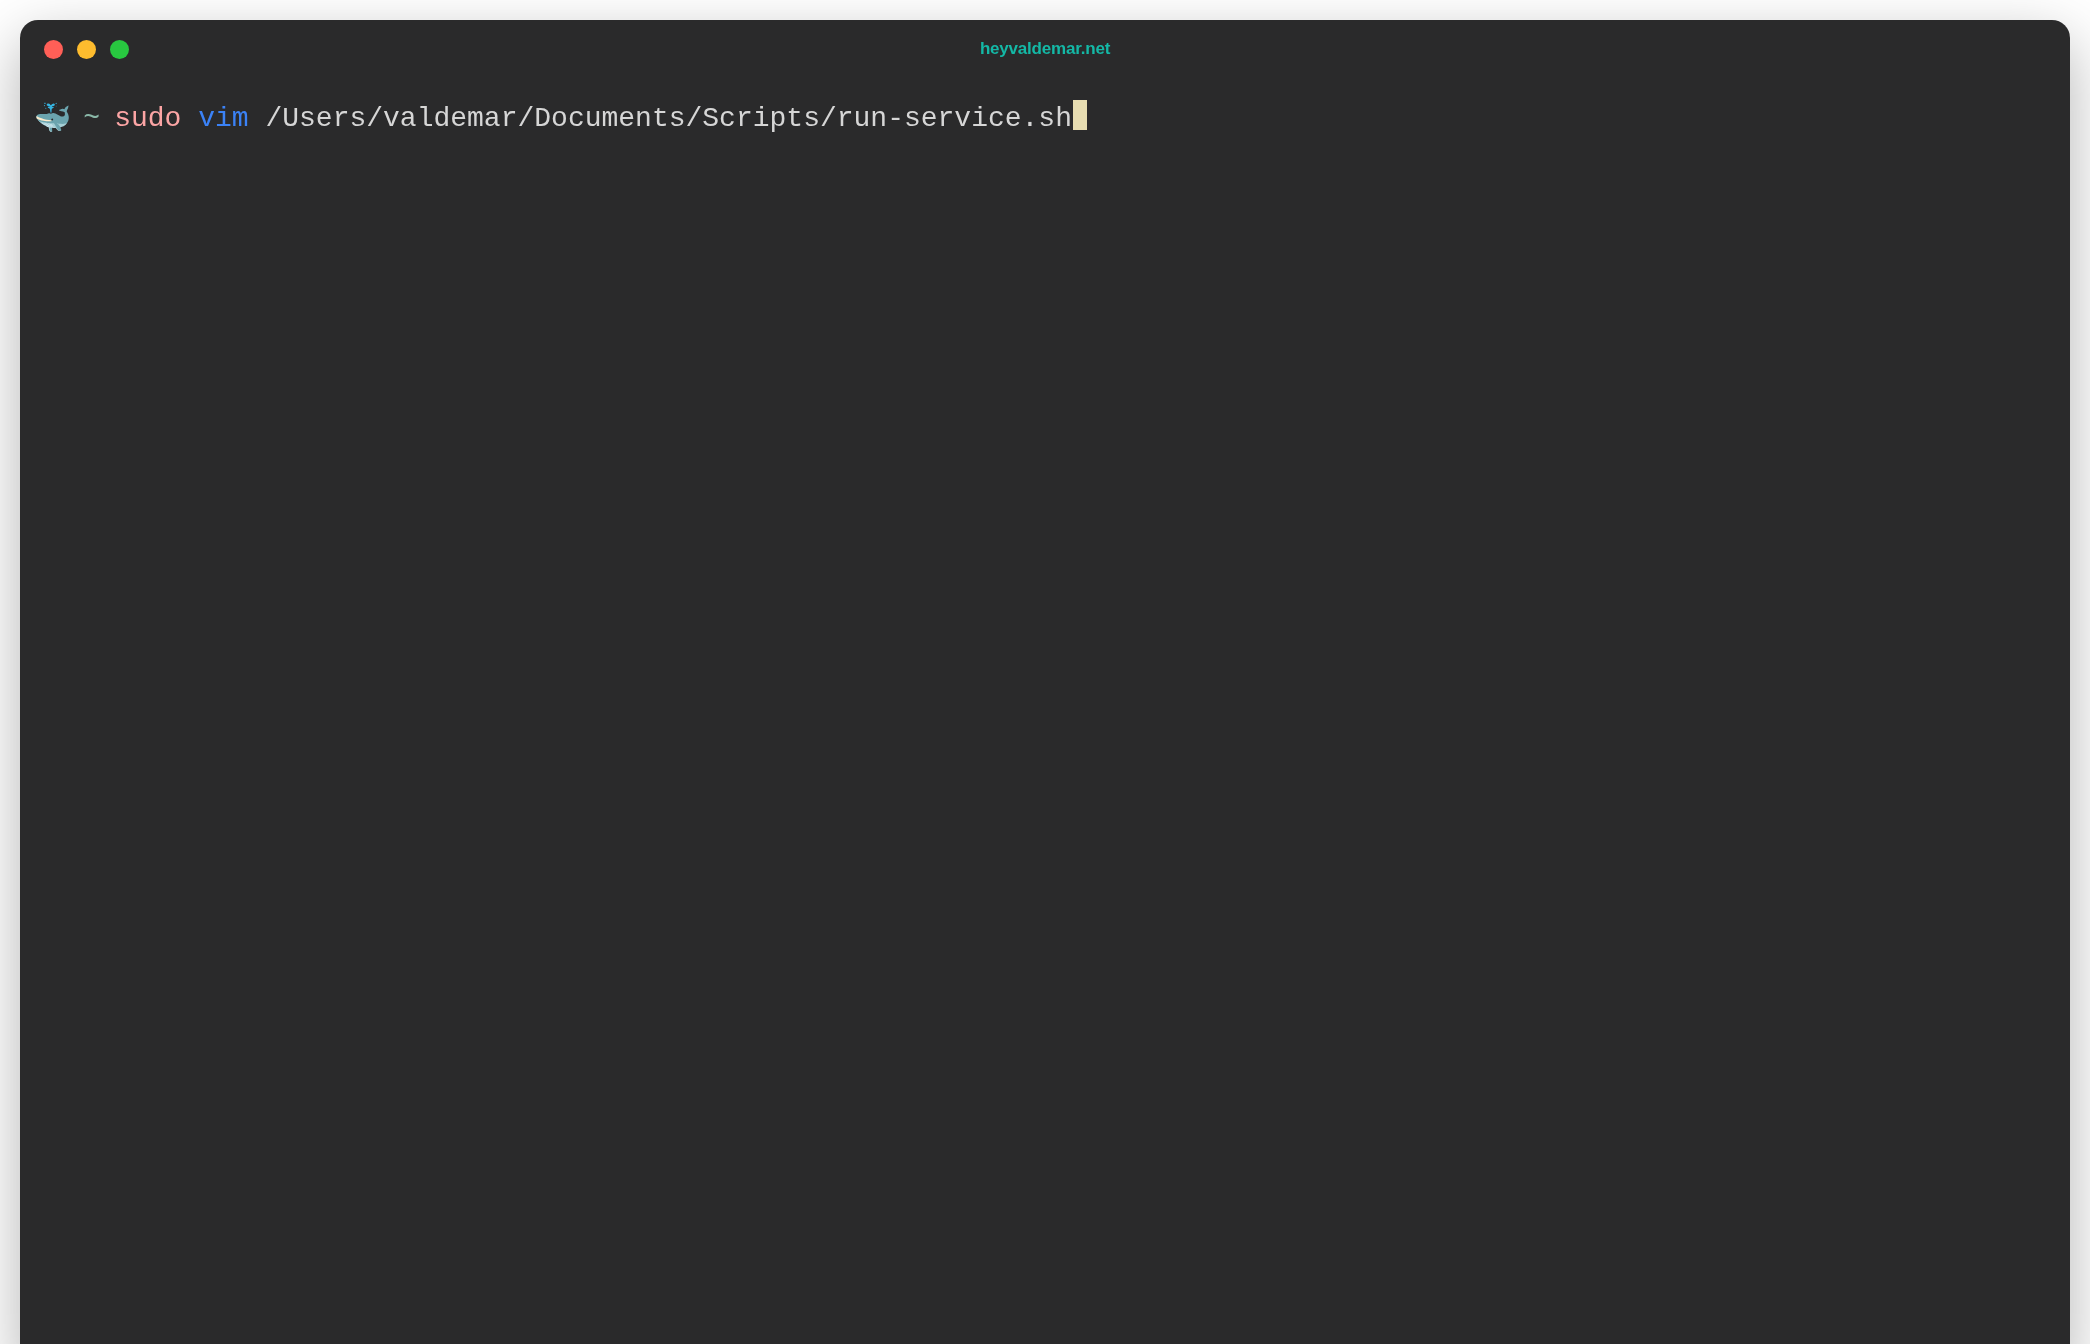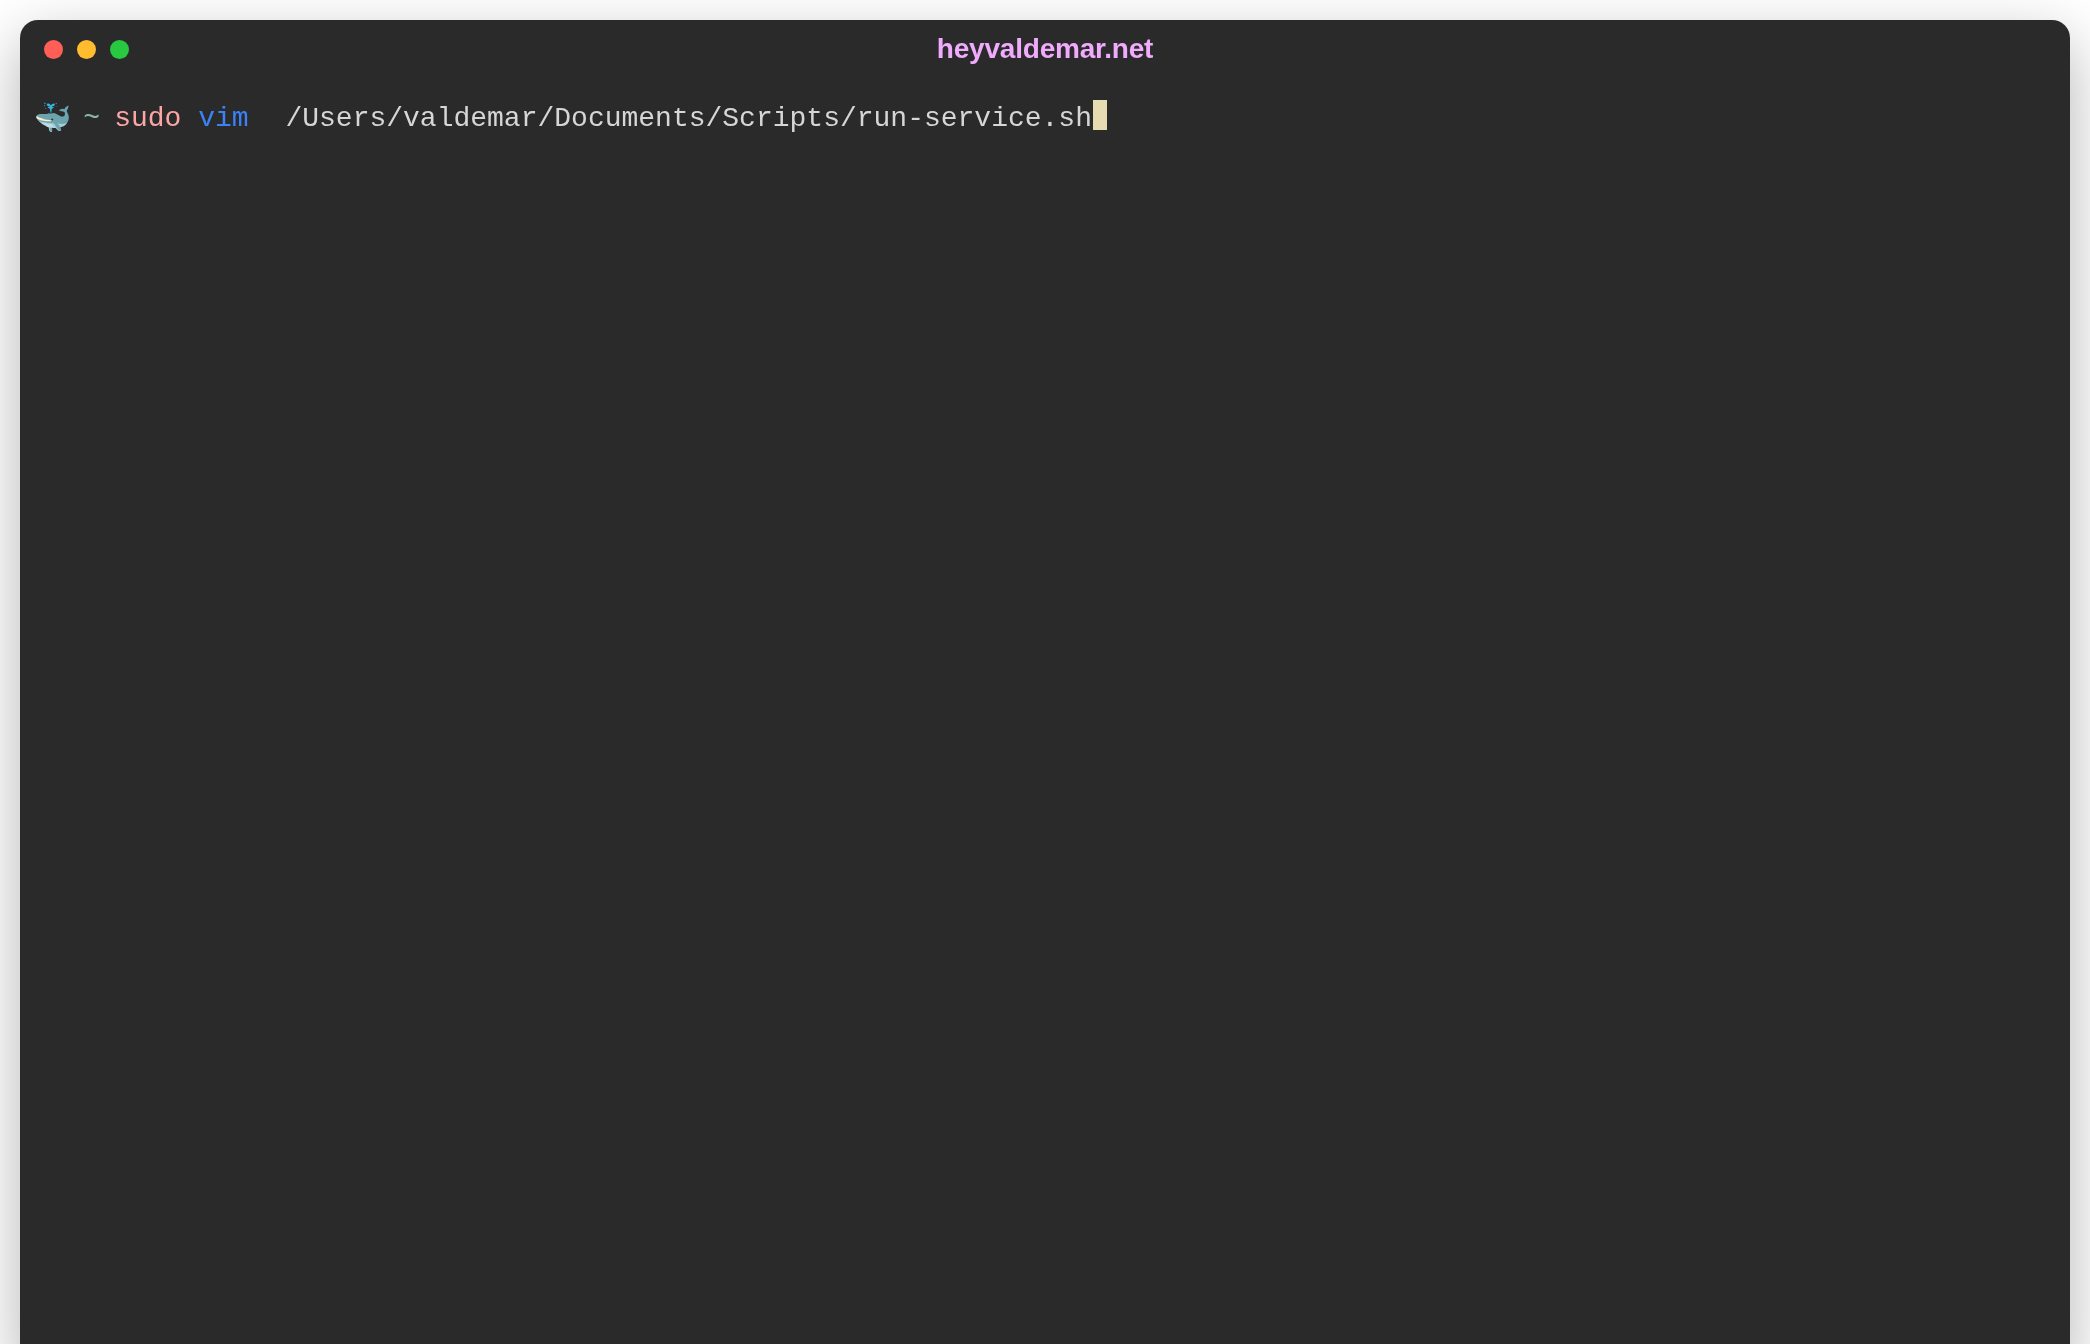--- a/index.html
+++ b/index.html
@@ -52,22 +52,22 @@
     }
 
     .close-btn { background: #ff5f57; }
     .minimize-btn { background: #febc2e; }
     .maximize-btn { background: #28c840; }
 
     .title {
       position: absolute;
       left: 50%;
       transform: translateX(-50%);
-      color: #f0abfc;
-      font-size: 28px;
+      color: #14b8a6;
+      font-size: 17px;
       font-weight: 600;
       font-family: -apple-system, BlinkMacSystemFont, 'Segoe UI', sans-serif;
       letter-spacing: -0.2px;
     }
 
     .terminal-body {
       flex: 1;
       padding: 18px 14px;
       font-size: 28px;
       line-height: 1.4;
@@ -100,21 +100,20 @@
       text-underline-offset: 4px;
       text-align: center;
     }
 
     .cmd-vim {
       color: #3b82f6;
     }
 
     .cmd-path {
       color: #d6d6d6;
-      margin-left: 20px;
     }
 
     .cursor {
       display: inline-block;
       width: 14px;
       height: 30px;
       background: #e7dcb1;
       position: relative;
       top: 4px;
       margin-left: 1px;

